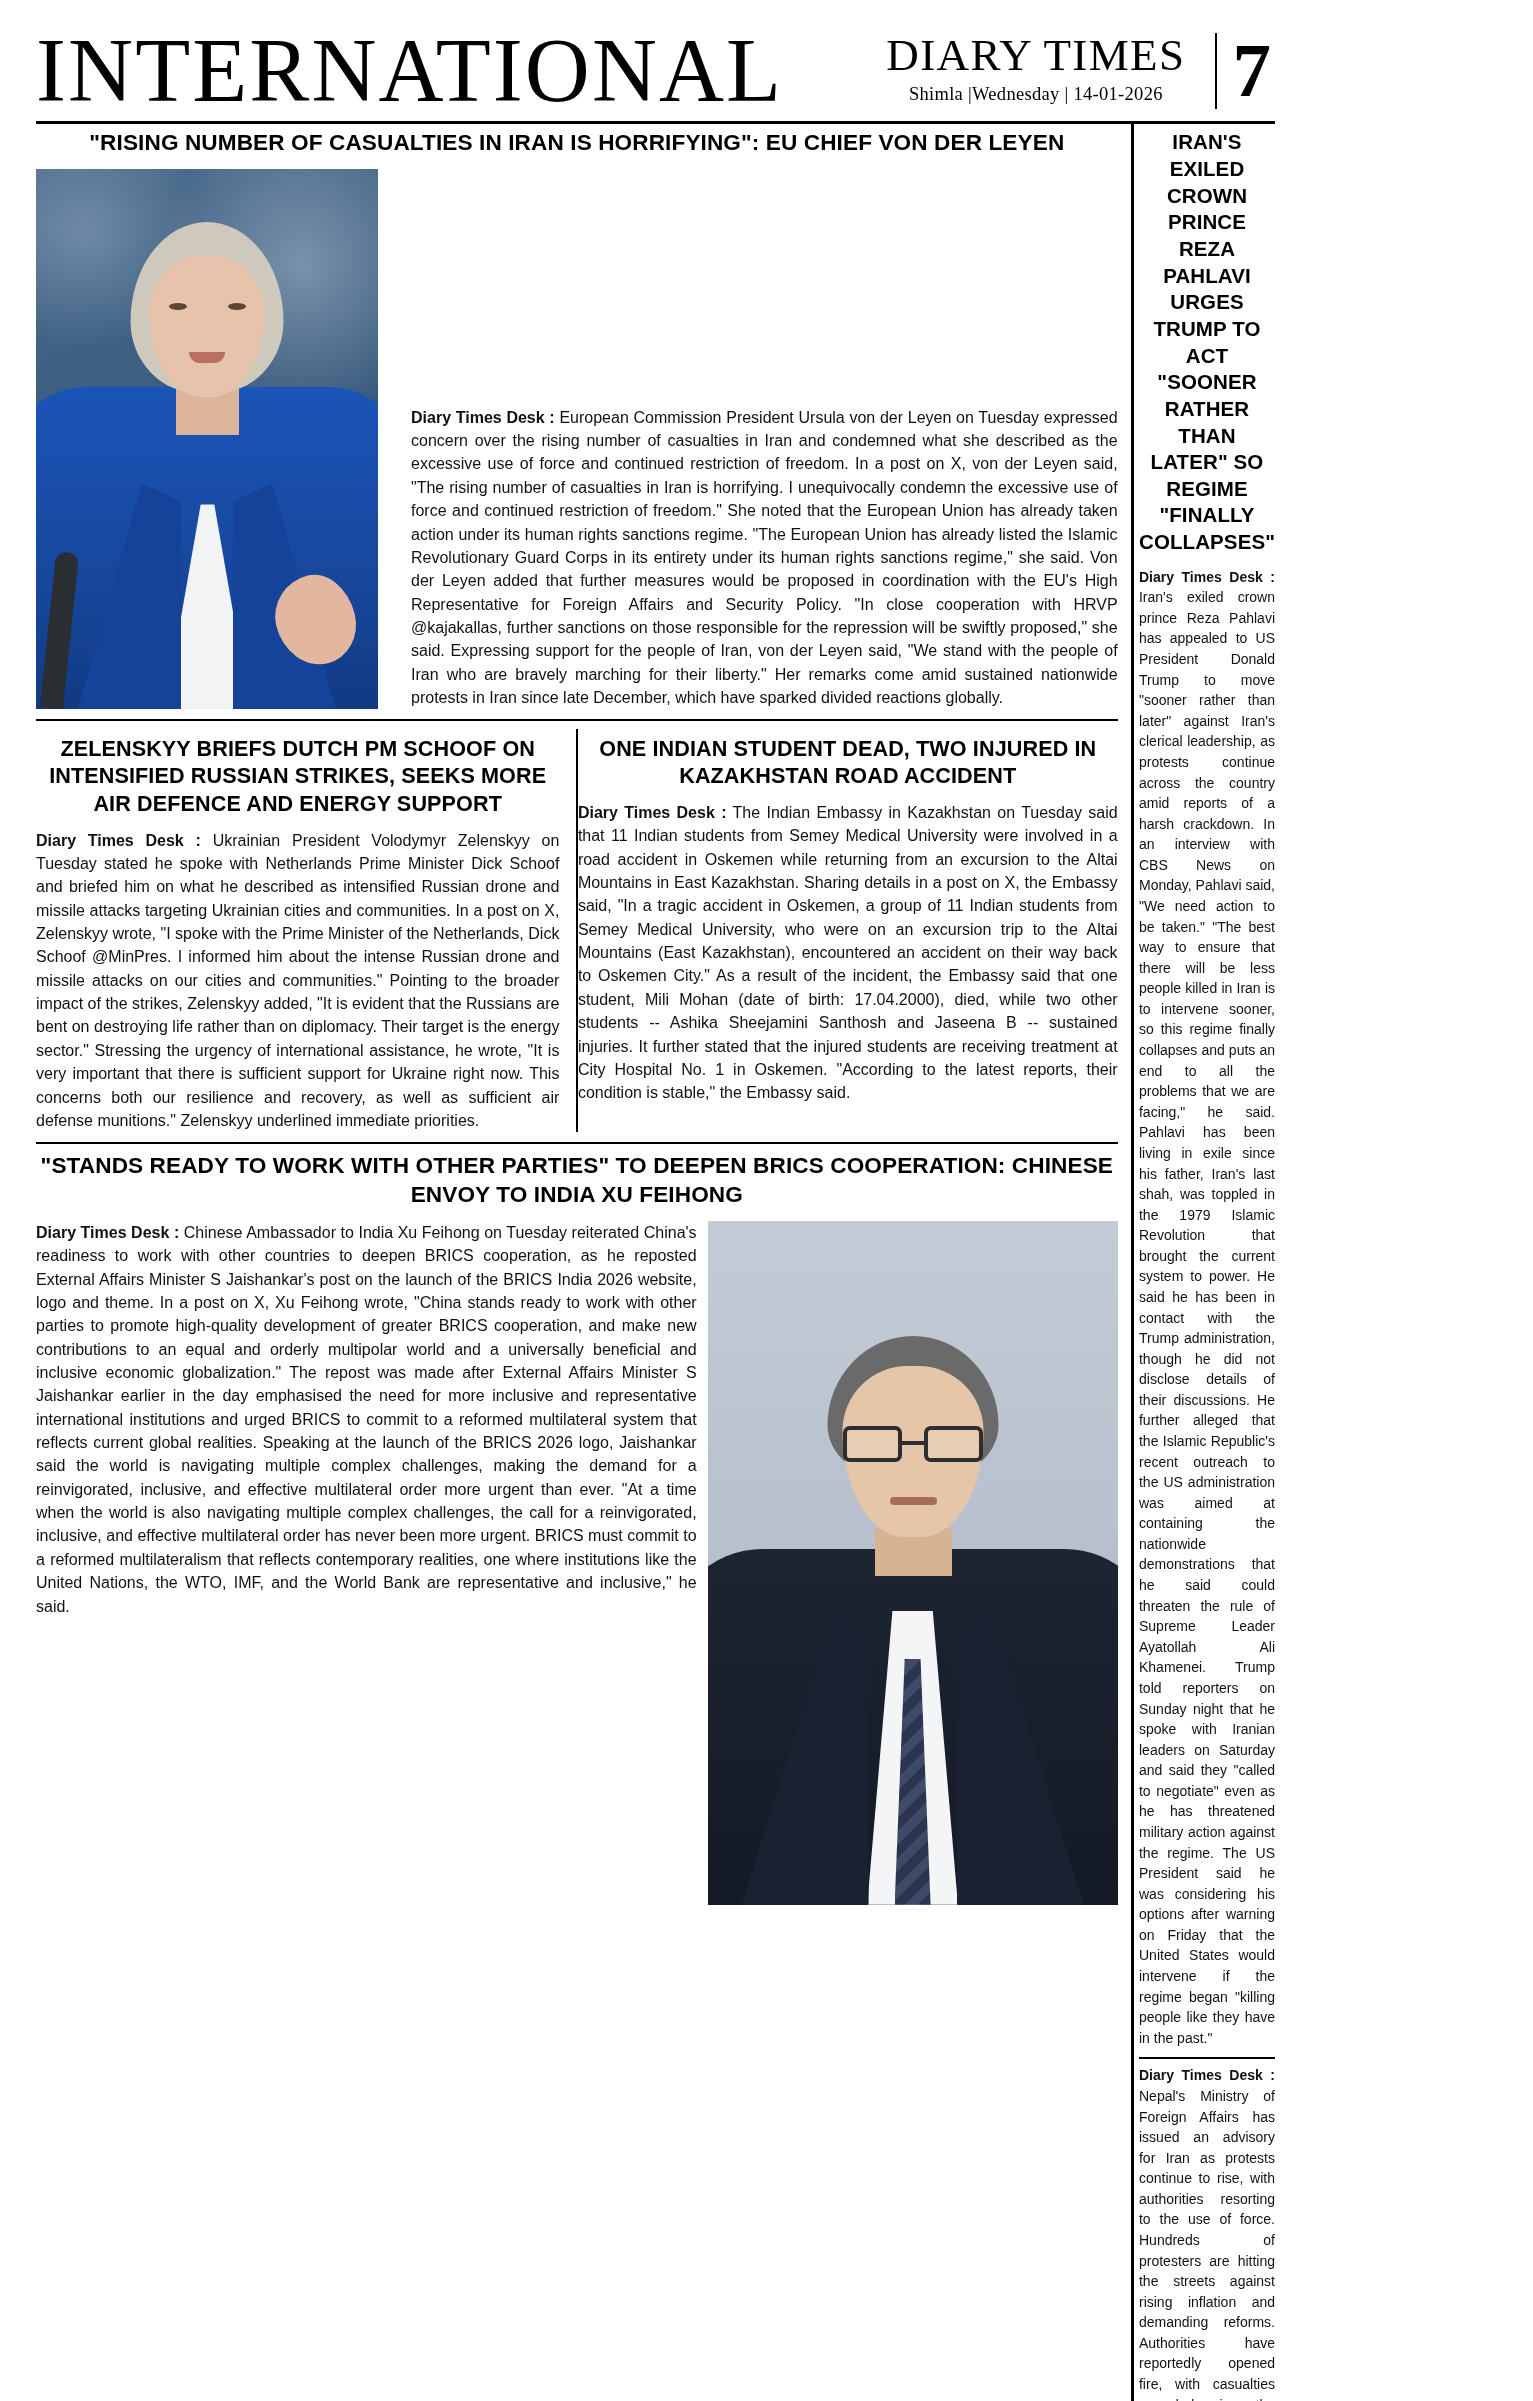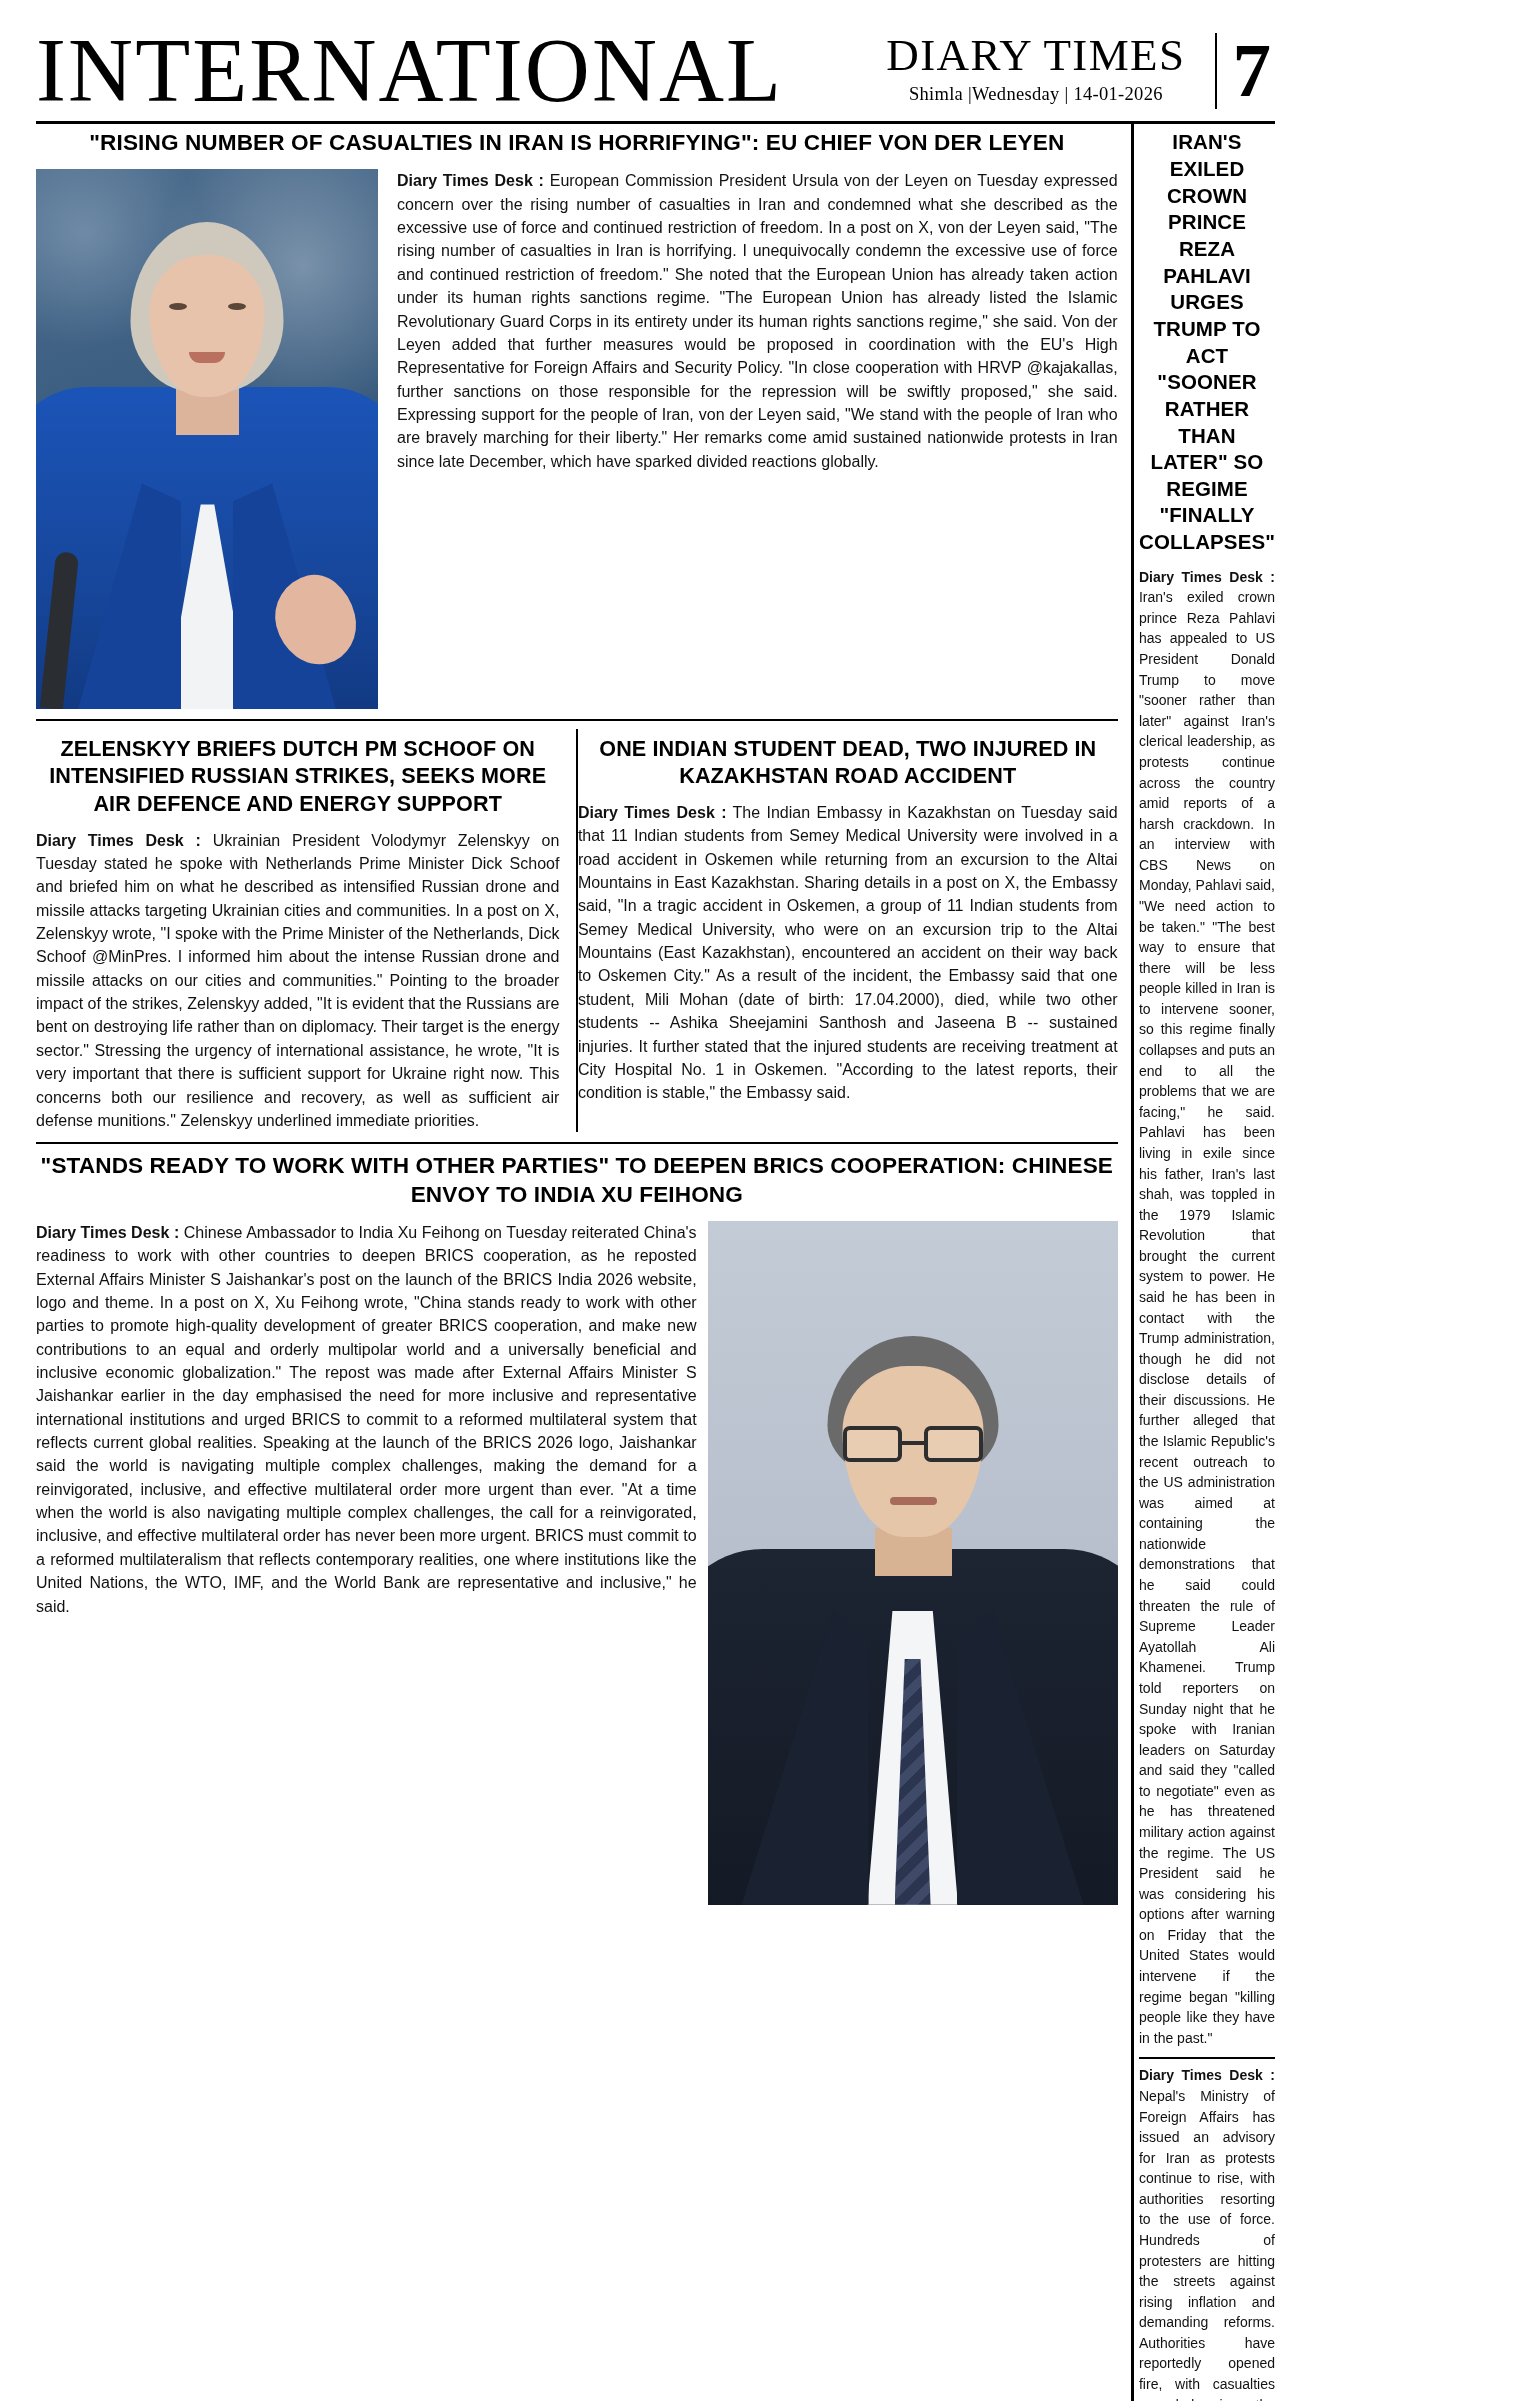--- a/index.html
+++ b/index.html
@@ -142,22 +142,22 @@
     font-size: 14px;
     line-height: 1.47;
   }
   .dateline {
     font-weight: 700;
   }
 
   
   .art1-body {
     display: flex;
-    gap: 19px;
-    align-items: flex-start;
+    gap: 33px;
+    align-items: flex-end;
   }
   .photo {
     background: #c8cdd4;
     overflow: hidden;
     position: relative;
     flex: none;
   }
   .photo-vdl { width: 342px; height: 540px; }
   .photo-envoy { width: 410px; height: 684px; }
 

